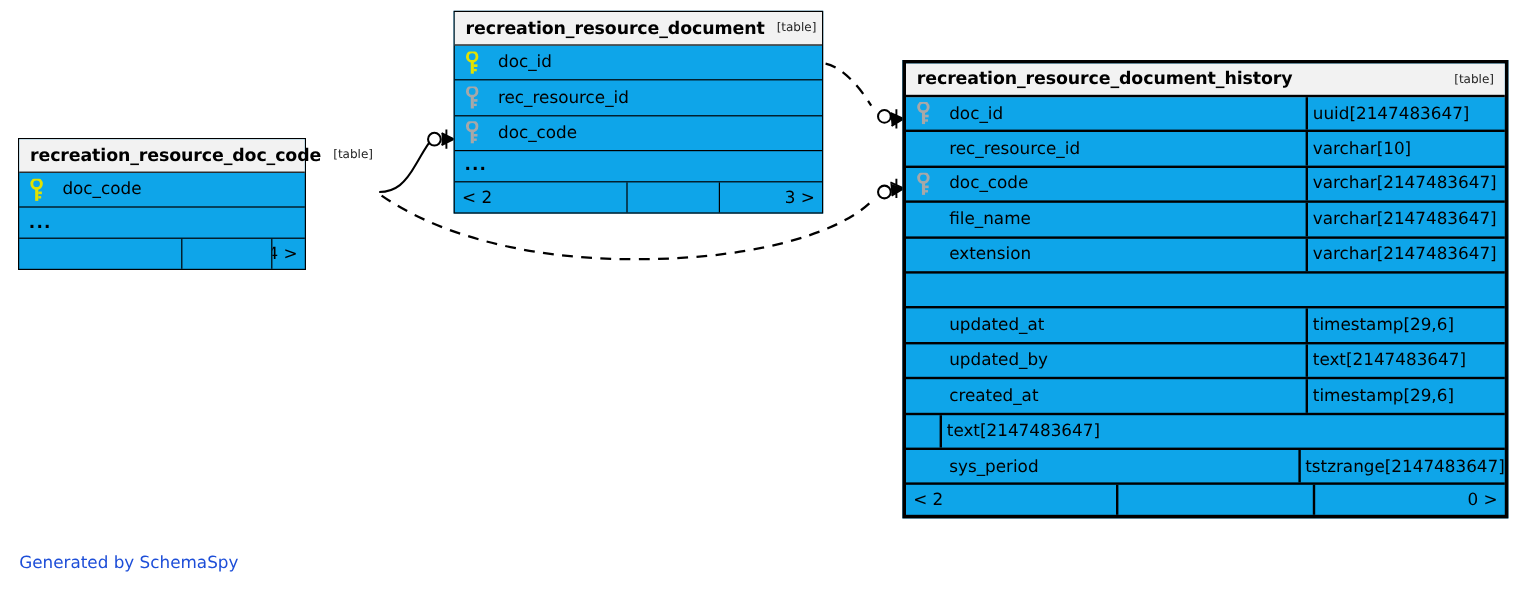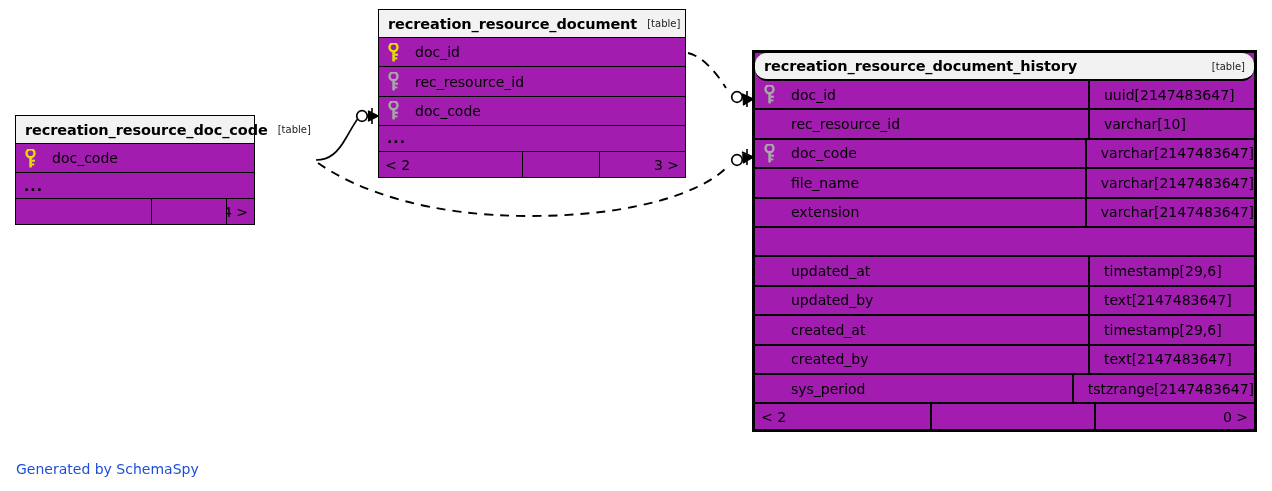--- a/index.html
+++ b/index.html
@@ -27,38 +27,38 @@
     position: absolute;
     left: 0; top: 0;
     width: 1272px;
     height: 491px;
     pointer-events: none;
     z-index: 1;
   }
 
   .table-node {
     position: absolute;
-    background: #a21caf;
+    background: #0ea5e9;
     box-sizing: border-box;
     z-index: 2;
   }
   .table-node.thin { border: 1.5px solid #000000; }
   .table-node.thick { border: 3px solid #000000; }
 
   .tbl-header {
     display: flex;
     align-items: center;
     justify-content: space-between;
     background: #f2f2f2;
     border-bottom: 1.5px solid #000000;
     padding: 0 9px;
     height: 28px;
     box-sizing: border-box;
   }
-  .thick > .tbl-header { border-bottom-width: 2px; border-radius: 12px; }
+  .thick > .tbl-header { border-bottom-width: 2px; }
   .tbl-name {
     font-weight: bold;
     font-size: 14.5px;
     letter-spacing: -0.1px;
     white-space: nowrap;
   }
   .tbl-tag {
     font-size: 10px;
     color: #222222;
     white-space: nowrap;
@@ -81,21 +81,21 @@
     align-items: center;
     padding-left: 8px;
     font-size: 14px;
     white-space: nowrap;
     overflow: hidden;
   }
   .col-type {
     flex: 0 0 auto;
     display: flex;
     align-items: center;
-    padding-left: 14px;
+    padding-left: 4px;
     font-size: 14px;
     white-space: nowrap;
     border-left: 1.5px solid #000000;
     box-sizing: border-box;
   }
   .thick .col-type { border-left-width: 2px; }
 
   .keyslot {
     width: 28px;
     flex: 0 0 28px;
@@ -321,21 +321,20 @@
     </div>
 
     <div class="tbl-row">
       <span class="keyslot"></span>
       <span class="col-name">created_at</span>
       <span class="col-type" style="flex:0 0 166px;">timestamp[29,6]</span>
     </div>
 
     <div class="tbl-row">
       <span class="keyslot"></span>
-      <span class="col-name">created_by</span>
       <span class="col-type" style="flex:0 0 166px;">text[2147483647]</span>
     </div>
 
     <div class="tbl-row">
       <span class="keyslot"></span>
       <span class="col-name">sys_period</span>
       <span class="col-type" style="flex:0 0 166px;">tstzrange[2147483647]</span>
     </div>
 
     <div class="footer-row">

